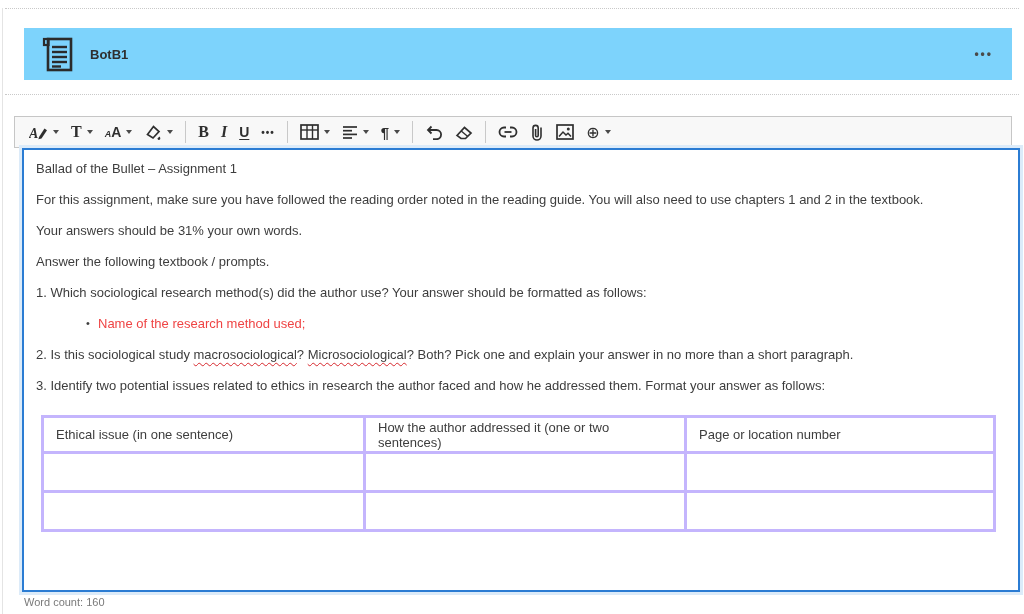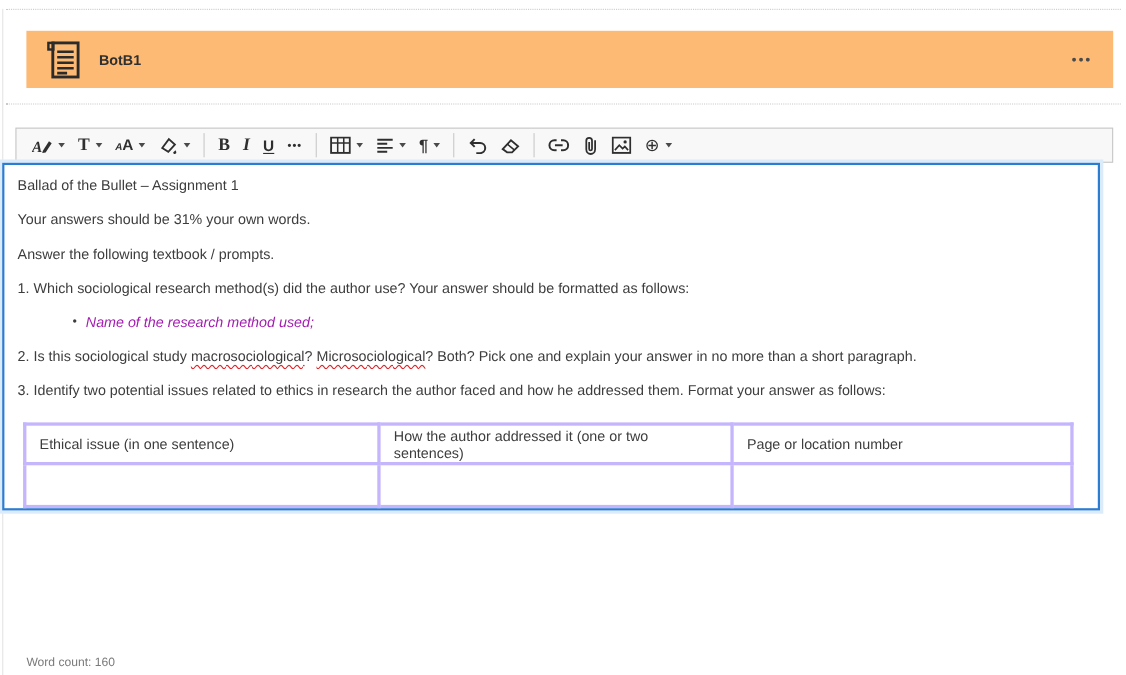--- a/index.html
+++ b/index.html
@@ -7,21 +7,21 @@
     font-family:"Liberation Sans", sans-serif; overflow:hidden; }
   .stage { position:relative; width:1024px; height:614px; }
 
   .dotted-line { position:absolute; left:5px; right:5px; border-top:1px dotted #c9c9c9; }
   .dotted-top { top:8px; }
   .dotted-mid { top:94px; }
   .left-edge { position:absolute; left:2px; top:8px; bottom:0; border-left:1px solid #e4e4e4; }
 
   
   .header-card { position:absolute; left:24px; top:28px; width:988px; height:52px;
-    background:#fdba74; display:flex; align-items:center; padding:0 17px; }
+    background:#7dd3fc; display:flex; align-items:center; padding:0 17px; }
   .doc-icon { display:flex; align-items:center; }
   .header-title { font-weight:bold; font-size:13px; color:#2f2f2f; margin-left:15px; }
   .menu-dots { margin-left:auto; color:#4a4a4a; font-size:12px; font-weight:bold;
     letter-spacing:2px; cursor:pointer; line-height:1; padding:4px 2px; }
 
   
   .toolbar { position:absolute; left:14px; top:116px; width:998px; height:32px;
     background:#f8f8f8; border:1px solid #c6c6c6; display:flex; align-items:center;
     padding:0 8px; }
   .tb-btn { display:flex; align-items:center; justify-content:center; gap:3px;
@@ -34,26 +34,26 @@
   .g-serifI { font-family:"Liberation Serif", serif; font-style:italic; font-weight:bold; font-size:16px; }
   .g-under { font-size:14px; font-weight:bold; text-decoration:underline; text-underline-offset:2px; }
   .g-more { font-size:10px; font-weight:bold; letter-spacing:1px; }
   .g-pilcrow { font-size:15px; font-weight:bold; }
   .g-serifT { font-family:"Liberation Serif", serif; font-weight:bold; font-size:16px; }
   .g-plus { font-size:16px; }
   .sizeA-sm { font-size:9px; font-style:italic; font-weight:bold; }
   .sizeA-lg { font-size:14px; font-weight:bold; }
 
   
-  .editor { position:absolute; left:2px; top:148px; width:998px; height:316px;
+  .editor { position:absolute; left:22px; top:148px; width:998px; height:444px;
     background:#ffffff; border:2px solid #2b7cd3; box-shadow:0 0 0 3px #dcebf9;
     padding:10px 12px; cursor:text; overflow:hidden; }
   .editor p { font-size:13px; line-height:17px; color:#3d3d3d; margin:0 0 14px 0; }
   .editor ul { list-style:none; margin:0 0 14px 0; padding-left:50px; }
-  .editor li { position:relative; font-size:13px; line-height:17px; color:#a21caf; padding-left:12px; max-width:905px;font-style:italic; }
+  .editor li { position:relative; font-size:13px; line-height:17px; color:#ef4444; padding-left:12px; max-width:905px; }
   .editor li::before { content:"•"; position:absolute; left:0; top:0; font-size:11px; color:#3d3d3d; }
   .sp { text-decoration-line:underline; text-decoration-style:wavy;
     text-decoration-color:#d7282d; text-decoration-thickness:1px; text-underline-offset:3px; }
 
   table.q3 { border-collapse:collapse; margin:21px 0 0 5px; width:952px; table-layout:fixed; }
   table.q3 td { border:3px solid #c4b5fd; font-size:13px; color:#3d3d3d;
     padding:0 12px; vertical-align:middle; }
   tr.hrow td { height:36px; }
   tr.erow td { height:39px; }
   col.c1 { width:322px; } col.c2 { width:321px; } col.c3 { width:309px; }
@@ -200,20 +200,21 @@
     </span>
 
     <span class="tb-btn">
       <span class="g-plus">⊕</span>
       <span class="caret"></span>
     </span>
   </div>
 
   <div class="editor">
     <p>Ballad of the Bullet – Assignment 1</p>
+    <p>For this assignment, make sure you have followed the reading order noted in the reading guide. You will also need to use chapters 1 and 2 in the textbook.</p>
     <p>Your answers should be 31% your own words.</p>
     <p>Answer the following textbook / prompts.</p>
     <p>1. Which sociological research method(s) did the author use? Your answer should be formatted as follows:</p>
 
     <ul>
       <li>
         <span>Name of the research method used;</span>
       </li>
     </ul>
 

